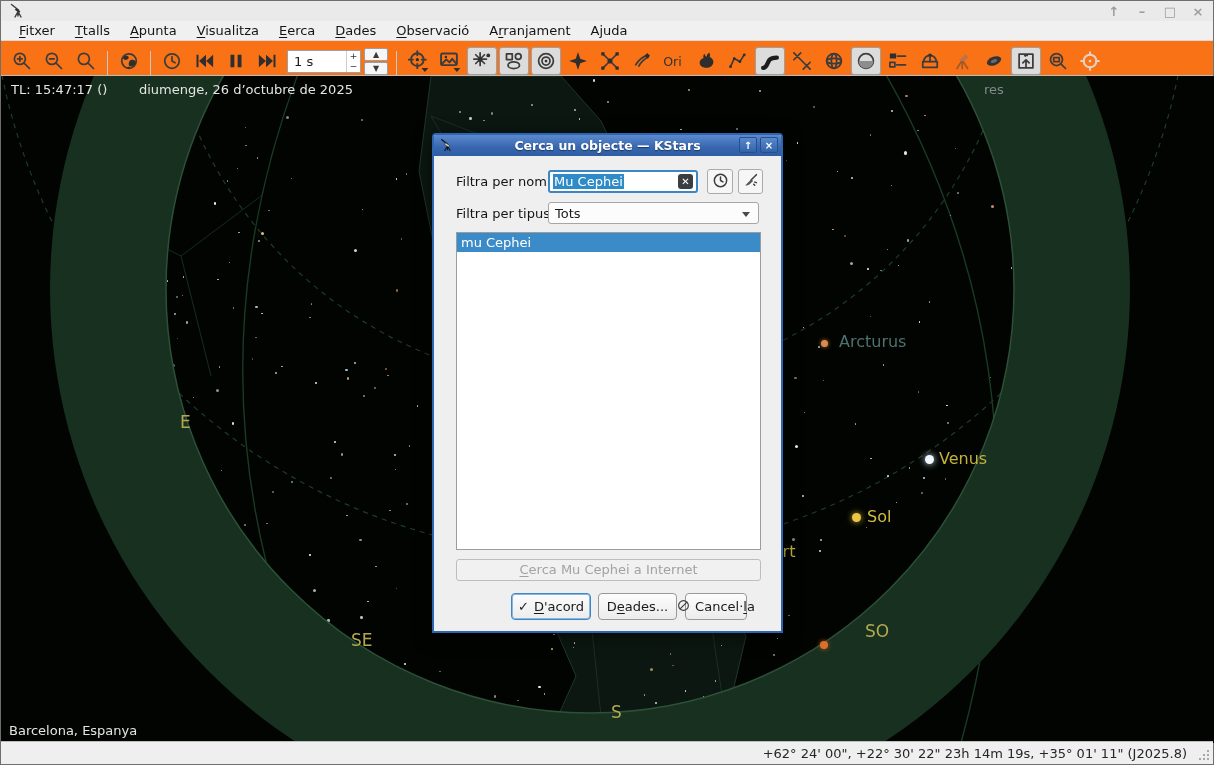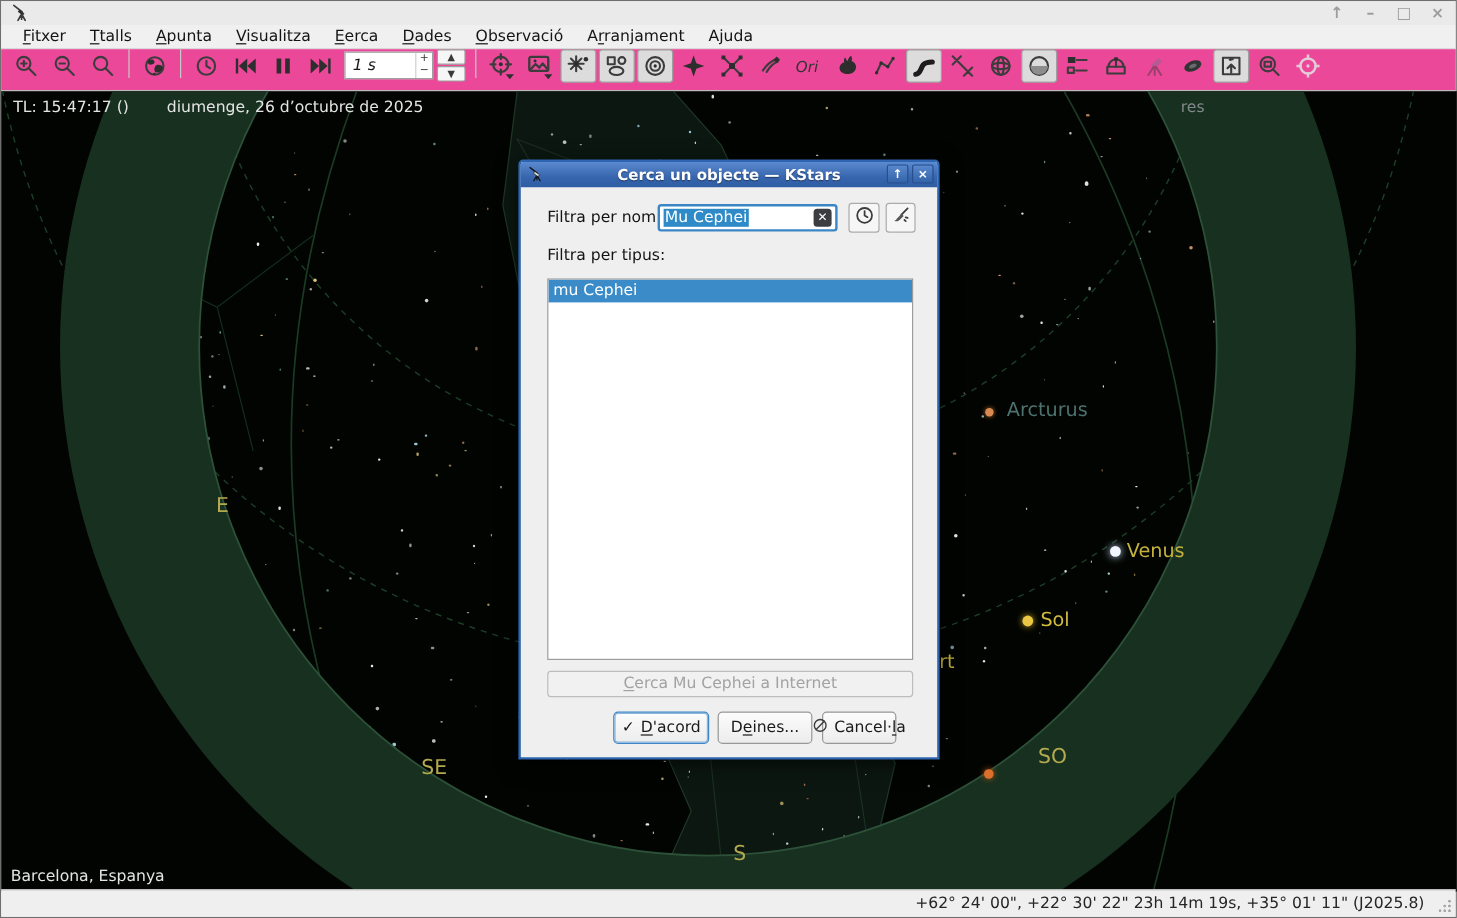--- a/index.html
+++ b/index.html
@@ -17,22 +17,22 @@
     align-items:center; color:#9d9d9d; font-weight:bold; }
   .win-controls span { width:18px; text-align:center; font-size:13px; cursor:default; }
 
   
   .menubar { position:absolute; left:0; top:20px; width:100%; height:20px; background:#f0f0f0;
     display:flex; align-items:center; padding-left:8px; border-bottom:1px solid #d8d8d8; }
   .menu-item { padding:2px 10px; font-size:13px; color:#141414; }
   .u { text-decoration:underline; text-underline-offset:2px; }
 
   
-  .toolbar { position:absolute; left:0; top:40px; width:100%; height:35px; background:#ec4899;
-    border-bottom:1px solid #bcbcbc; display:flex; align-items:flex-start; padding-left:6px; gap:2px;font-style:italic; }
+  .toolbar { position:absolute; left:0; top:40px; width:100%; height:35px; background:#f97316;
+    border-bottom:1px solid #bcbcbc; display:flex; align-items:flex-end; padding-left:6px; gap:2px; }
   .tbtn { width:30px; height:28px; display:flex; align-items:center; justify-content:center;
     border:1px solid transparent; border-radius:3px; background:transparent; flex:none; }
   .tbtn.pressed { background:#dcdcdc; border-color:#9f9f9f; }
   .tbtn.disabled { opacity:.85; }
   .tsep { width:1px; height:24px; background:#c9c9c9; margin:0 4px; flex:none; }
   .tbtn svg { display:block; }
   .spinbox { display:flex; align-items:center; margin:0 2px; flex:none; }
   .spin-field { width:74px; height:23px; background:#fff; border:1px solid #9e9e9e;
     display:flex; align-items:center; }
   .spin-field .val { flex:1; padding-left:6px; font-size:13px; }
@@ -797,30 +797,34 @@
             </svg></span>
       </span>
       <span class="sq-btn" style="left:304px;width:25px">
         <span><svg width="17" height="17" viewBox="0 0 16 16">
               <path class="ic" d="M13.5 2.5L8.5 7.5" stroke-width="1.4"></path>
               <path d="M8.8 6.8l1.6 1.6-3.2 3.2c-1.2 1.2-3 1.4-4.2.6 1-.2 1.6-.8 2-1.6z" fill="#555"></path>
               <path class="ic" d="M12 9.5l1.5.5M11 11.5l1 1" stroke-width="1"></path>
             </svg></span>
       </span>
       <span class="fld-label" style="left:22px;top:50px">Filtra per tipus:</span>
+      <span class="combo">
+        <span>Tots</span>
+        <span class="arrow"></span>
+      </span>
       <div class="result-list" id="result-list">
           <div class="list-row selected">mu Cephei</div>
         </div>
       <div class="internet-btn"><span class="u">C</span><span>erca Mu Cephei a Internet</span></div>
       <div class="dlg-btn focused" style="left:77px;width:80px">
         <span>✓</span>
         <span><span class="u">D</span><span>'acord</span></span>
       </div>
       <div class="dlg-btn" style="left:164px;width:79px">
-        <span><span>D</span><span class="u">e</span><span>ines...</span></span>
+        <span><span>D</span><span class="u">e</span><span>ades...</span></span>
       </div>
       <div class="dlg-btn" style="left:251px;width:62px">
         <span><svg width="13" height="13" viewBox="0 0 16 16">
               <circle class="ic" cx="8" cy="8" r="6" stroke-width="1.6"></circle>
               <path class="ic" d="M3.8 12.2L12.2 3.8" stroke-width="1.6"></path>
             </svg></span>
         <span><span>Cancel·</span><span class="u">l</span><span>a</span></span>
       </div>
     </div>
   </div>

